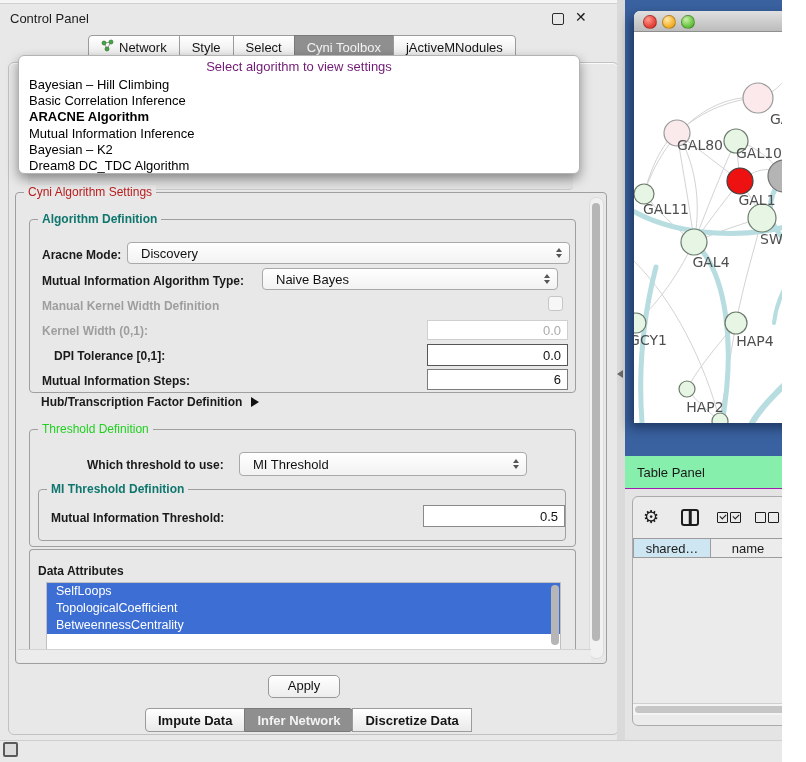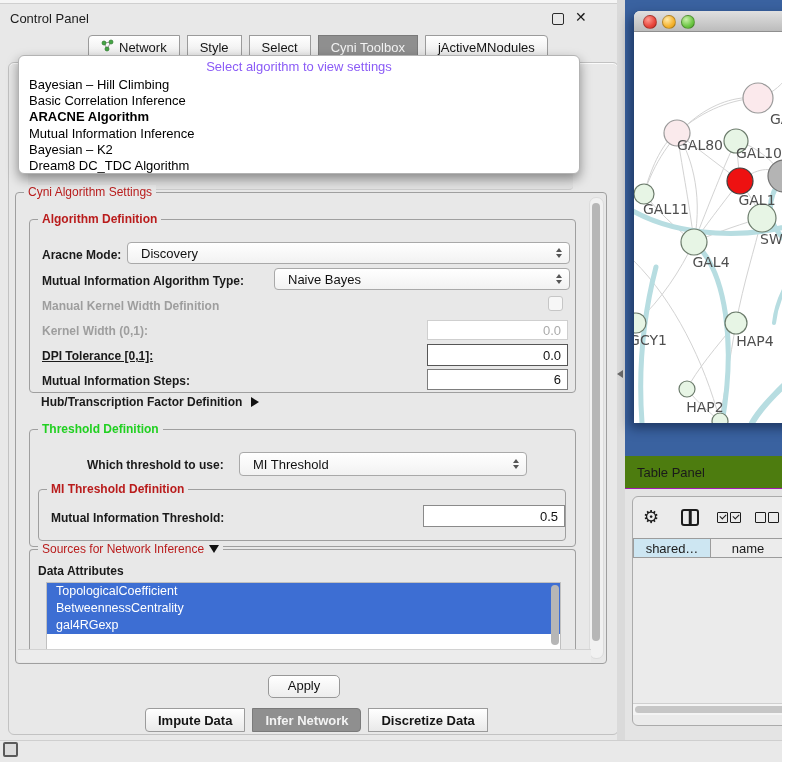--- a/index.html
+++ b/index.html
@@ -5,45 +5,45 @@
   html,body{margin:0;padding:0;}
   #root{position:relative;width:782px;height:762px;overflow:hidden;background:#e8e8e8;
         font-family:"Liberation Sans","DejaVu Sans",sans-serif;color:#111;}
   .abs{position:absolute;}
   
   .topstrip{left:0;top:0;width:625px;height:3px;background:#f5f5f5;border-bottom:1px solid #cfcfcf;}
   .panel-title{left:10px;top:11px;font-size:13px;color:#1c1c1c;}
   .float-icon{left:552px;top:13px;width:10px;height:10px;border:1.7px solid #2c2c2c;border-radius:2px;}
   .close-icon{left:575px;top:9px;font-size:14px;font-weight:bold;color:#1a1a1a;}
   
-  .segbar{display:inline-flex;gap:8px;}
+  .segbar{display:inline-flex;}
   .seg{padding:3px 12px;background:linear-gradient(#ffffff,#e9e9e9);border:1px solid #9b9b9b;
        margin-left:-1px;font-size:13px;color:#151515;display:flex;align-items:center;gap:5px;height:16px;}
   .seg.first{border-radius:4px 0 0 4px;margin-left:0;}
   .seg.last{border-radius:0 4px 4px 0;}
   .seg.selected{background:#8f8f8f;color:#f3f3f3;border-color:#7a7a7a;}
   
   .frame{left:8px;top:62px;width:609px;height:671px;border:1px solid #c2c2c2;border-radius:6px;
          box-shadow:inset 0 1px 0 #fbfbfb;}
   .ghost-combo{left:28px;top:173px;width:545px;height:16px;background:#e2e2e2;border-radius:0 0 4px 4px;
          border-bottom:1px solid #cdcdcd;}
   
   .popup{left:18px;top:55px;width:560px;height:117px;background:#fff;border:1px solid #b3b3b3;
          border-radius:6px;box-shadow:0 5px 12px rgba(0,0,0,.4);z-index:60;}
-  .popup .ph{position:absolute;top:3px;left:0;width:100%;text-align:center;color:#8b5cf6;font-size:13px;}
+  .popup .ph{position:absolute;top:3px;left:0;width:100%;text-align:center;color:#701a75;font-size:13px;}
   .popup .opts{position:absolute;left:10px;top:21px;right:10px;}
   .popup .opt{font-size:13px;line-height:16.2px;color:#000;white-space:nowrap;}
   .popup .opt.bold{font-weight:bold;}
   
   .group{position:absolute;border:1px solid #9f9f9f;border-radius:4px;}
   .legend{position:absolute;top:-8px;left:8px;background:#e8e8e8;padding:0 4px;font-size:12px;
           white-space:nowrap;display:flex;align-items:center;gap:5px;}
   .legend.black{color:#b91c1c;}
-  .legend.blue{color:#b91c1c;font-weight:bold;}
-  .legend.green{color:#21d021;font-weight:bold;}
+  .legend.blue{color:#0f766e;font-weight:bold;}
+  .legend.green{color:#21d021;font-weight:normal;}
   .flabel{position:absolute;font-size:12px;font-weight:bold;color:#1a1a1a;white-space:nowrap;}
   .flabel.dis{color:#9e9e9e;}
   .combo{position:absolute;background:linear-gradient(#ffffff,#f2f2f2);border:1px solid #a9a9a9;
          border-radius:4px;font-size:13px;display:flex;align-items:center;padding:0 24px 0 13px;}
   .spin{position:absolute;right:7px;top:50%;transform:translateY(-50%);display:flex;flex-direction:column;gap:2px;}
   .spin i{display:block;width:0;height:0;border-left:3.5px solid transparent;border-right:3.5px solid transparent;}
   .spin .up{border-bottom:4.5px solid #555;}
   .spin .dn{border-top:4.5px solid #555;}
   .tin{position:absolute;background:#fff;font-size:13px;text-align:right;padding:6px 6px;
        font-family:inherit;color:#111;box-sizing:border-box;}
@@ -64,21 +64,21 @@
   .desktop{left:625px;top:0;width:181px;height:456px;background:#3a62a0;}
   .netwin{left:634px;top:11px;width:180px;height:412px;background:#fff;border-radius:6px 0 0 0;
           box-shadow:-4px 5px 12px rgba(8,20,48,.55);}
   .nettitle{position:absolute;left:0;top:0;width:100%;height:20px;border-radius:6px 0 0 0;
           background:linear-gradient(#e0e0e0,#bcbcbc);border-bottom:1px solid #8f8f8f;}
   .light{position:absolute;top:4px;width:12px;height:12px;border-radius:50%;border:1px solid rgba(0,0,0,.25);}
   .light.red{background:radial-gradient(circle at 35% 30%,#ff9a90,#e8463c 60%,#c72f26);}
   .light.yellow{background:radial-gradient(circle at 35% 30%,#ffe9a8,#f5b32f 60%,#d99a17);}
   .light.green{background:radial-gradient(circle at 35% 30%,#c8f0a8,#6cc644 60%,#4ea52a);}
   
-  .tp-bar{left:625px;top:456px;width:181px;height:32px;background:#4d7c0f;border-bottom:6px solid #a21caf;text-decoration:underline;}
+  .tp-bar{left:625px;top:456px;width:181px;height:32px;background:#86efac;border-bottom:6px solid #a21caf;text-decoration:underline;}
   .tp-bar span{position:absolute;left:12px;top:9px;font-size:13px;color:#1a1a1a;}
   .tp-bg{left:625px;top:489px;width:181px;height:273px;background:#e4e4e4;}
   .tp-card{left:632px;top:496px;width:182px;height:228px;background:#ebebeb;border:1px solid #ababab;
            border-radius:6px;}
   .gear{position:absolute;font-size:18px;color:#1c1c1c;}
   .colicon{position:absolute;width:14px;height:13px;border:2.5px solid #1c1c1c;border-radius:3px;}
   .colicon i{position:absolute;left:50%;top:0;width:2.5px;height:100%;background:#1c1c1c;transform:translateX(-50%);}
   .cb{position:absolute;width:9px;height:9px;border:1.6px solid #1c1c1c;border-radius:1px;}
   .cb.checked:after{content:"";position:absolute;left:1.5px;top:1px;width:5px;height:3px;
       border-left:1.6px solid #1c1c1c;border-bottom:1.6px solid #1c1c1c;transform:rotate(-45deg);}
@@ -162,35 +162,35 @@
       <div class="flabel" style="left:12px;top:28px;">Aracne Mode:</div>
       <div class="combo" style="left:97px;top:22px;width:443px;height:22px;box-sizing:border-box;">
         <span>Discovery</span>
         <span class="spin">
             <i class="up"></i>
             <i class="dn"></i>
           </span>
       </div>
 
       <div class="flabel" style="left:12px;top:54px;">Mutual Information Algorithm Type:</div>
-      <div class="combo" style="left:244px;top:48px;width:296px;height:22px;box-sizing:border-box;">
+      <div class="combo" style="left:232px;top:48px;width:296px;height:22px;box-sizing:border-box;">
         <span>Naive Bayes</span>
         <span class="spin">
             <i class="up"></i>
             <i class="dn"></i>
           </span>
       </div>
 
       <div class="flabel dis" style="left:12px;top:79px;">Manual Kernel Width Definition</div>
       <div class="checkbox" style="left:518px;top:76px;"></div>
 
       <div class="flabel dis" style="left:12px;top:104px;">Kernel Width (0,1):</div>
       <input class="tin" style="left: 397px; top: 100px; width: 141px; height: 20px; border: 1px solid rgb(207, 207, 207); color: rgb(171, 171, 171);" readonly="" value="0.0">
 
-      <div class="flabel" style="left:12px;top:129px;text-decoration:underline;">DPI Tolerance [0,1]:</div>
+      <div class="flabel" style="left:24px;top:129px;">DPI Tolerance [0,1]:</div>
       <input class="tin" style="left: 397px; top: 124px; width: 141px; height: 22px; border: 1.5px solid rgb(86, 86, 86);" readonly="" value="0.0">
 
       <div class="flabel" style="left:12px;top:154px;">Mutual Information Steps:</div>
       <input class="tin" style="left: 397px; top: 149px; width: 141px; height: 21px; border: 1px solid rgb(125, 125, 125);" readonly="" value="6">
     </div>
 
     <div class="abs" style="left:25px;top:202px;display:flex;align-items:center;gap:9px;">
       <span class="flabel" style="position:static;">Hub/Transcription Factor Definition</span>
       <span class="tri-right"></span>
     </div>
@@ -208,29 +208,25 @@
       </div>
 
       <div class="group" style="left:8px;top:59px;width:526px;height:50px;">
         <div class="legend blue">MI Threshold Definition</div>
         <div class="flabel" style="left:12px;top:21px;">Mutual Information Threshold:</div>
         <input class="tin" style="left: 384px; top: 15px; width: 142px; height: 22px; border: 1px solid rgb(138, 138, 138);" readonly="" value="0.5">
       </div>
     </div>
 
     <div class="group" style="left:13px;top:356px;width:545px;height:106px;border-bottom:none;border-bottom-left-radius:0;border-bottom-right-radius:0;">
-      <div class="legend black">
-        <span>Sources for Network Inference</span>
-        <span class="tri-down"></span>
-      </div>
       <div class="flabel" style="left:8px;top:14px;">Data Attributes</div>
       <div class="attr-list" style="left:16px;top:32px;width:513px;height:69px;">
+        <div class="attr-item">SelfLoops</div>
         <div class="attr-item">TopologicalCoefficient</div>
         <div class="attr-item">BetweennessCentrality</div>
-        <div class="attr-item">gal4RGexp</div>
         <div class="vthumb" style="right:1px;top:2px;width:8px;height:60px;"></div>
       </div>
     </div>
 
     <div class="hstrip" style="left:2px;bottom:1px;width:573px;height:12px;"></div>
   </div>
 
   <div class="button" style="left:268px;top:675px;width:70px;height:21px;">Apply</div>
 
   <div class="abs segbar" style="left:145px;top:708px;font-weight:bold;">

